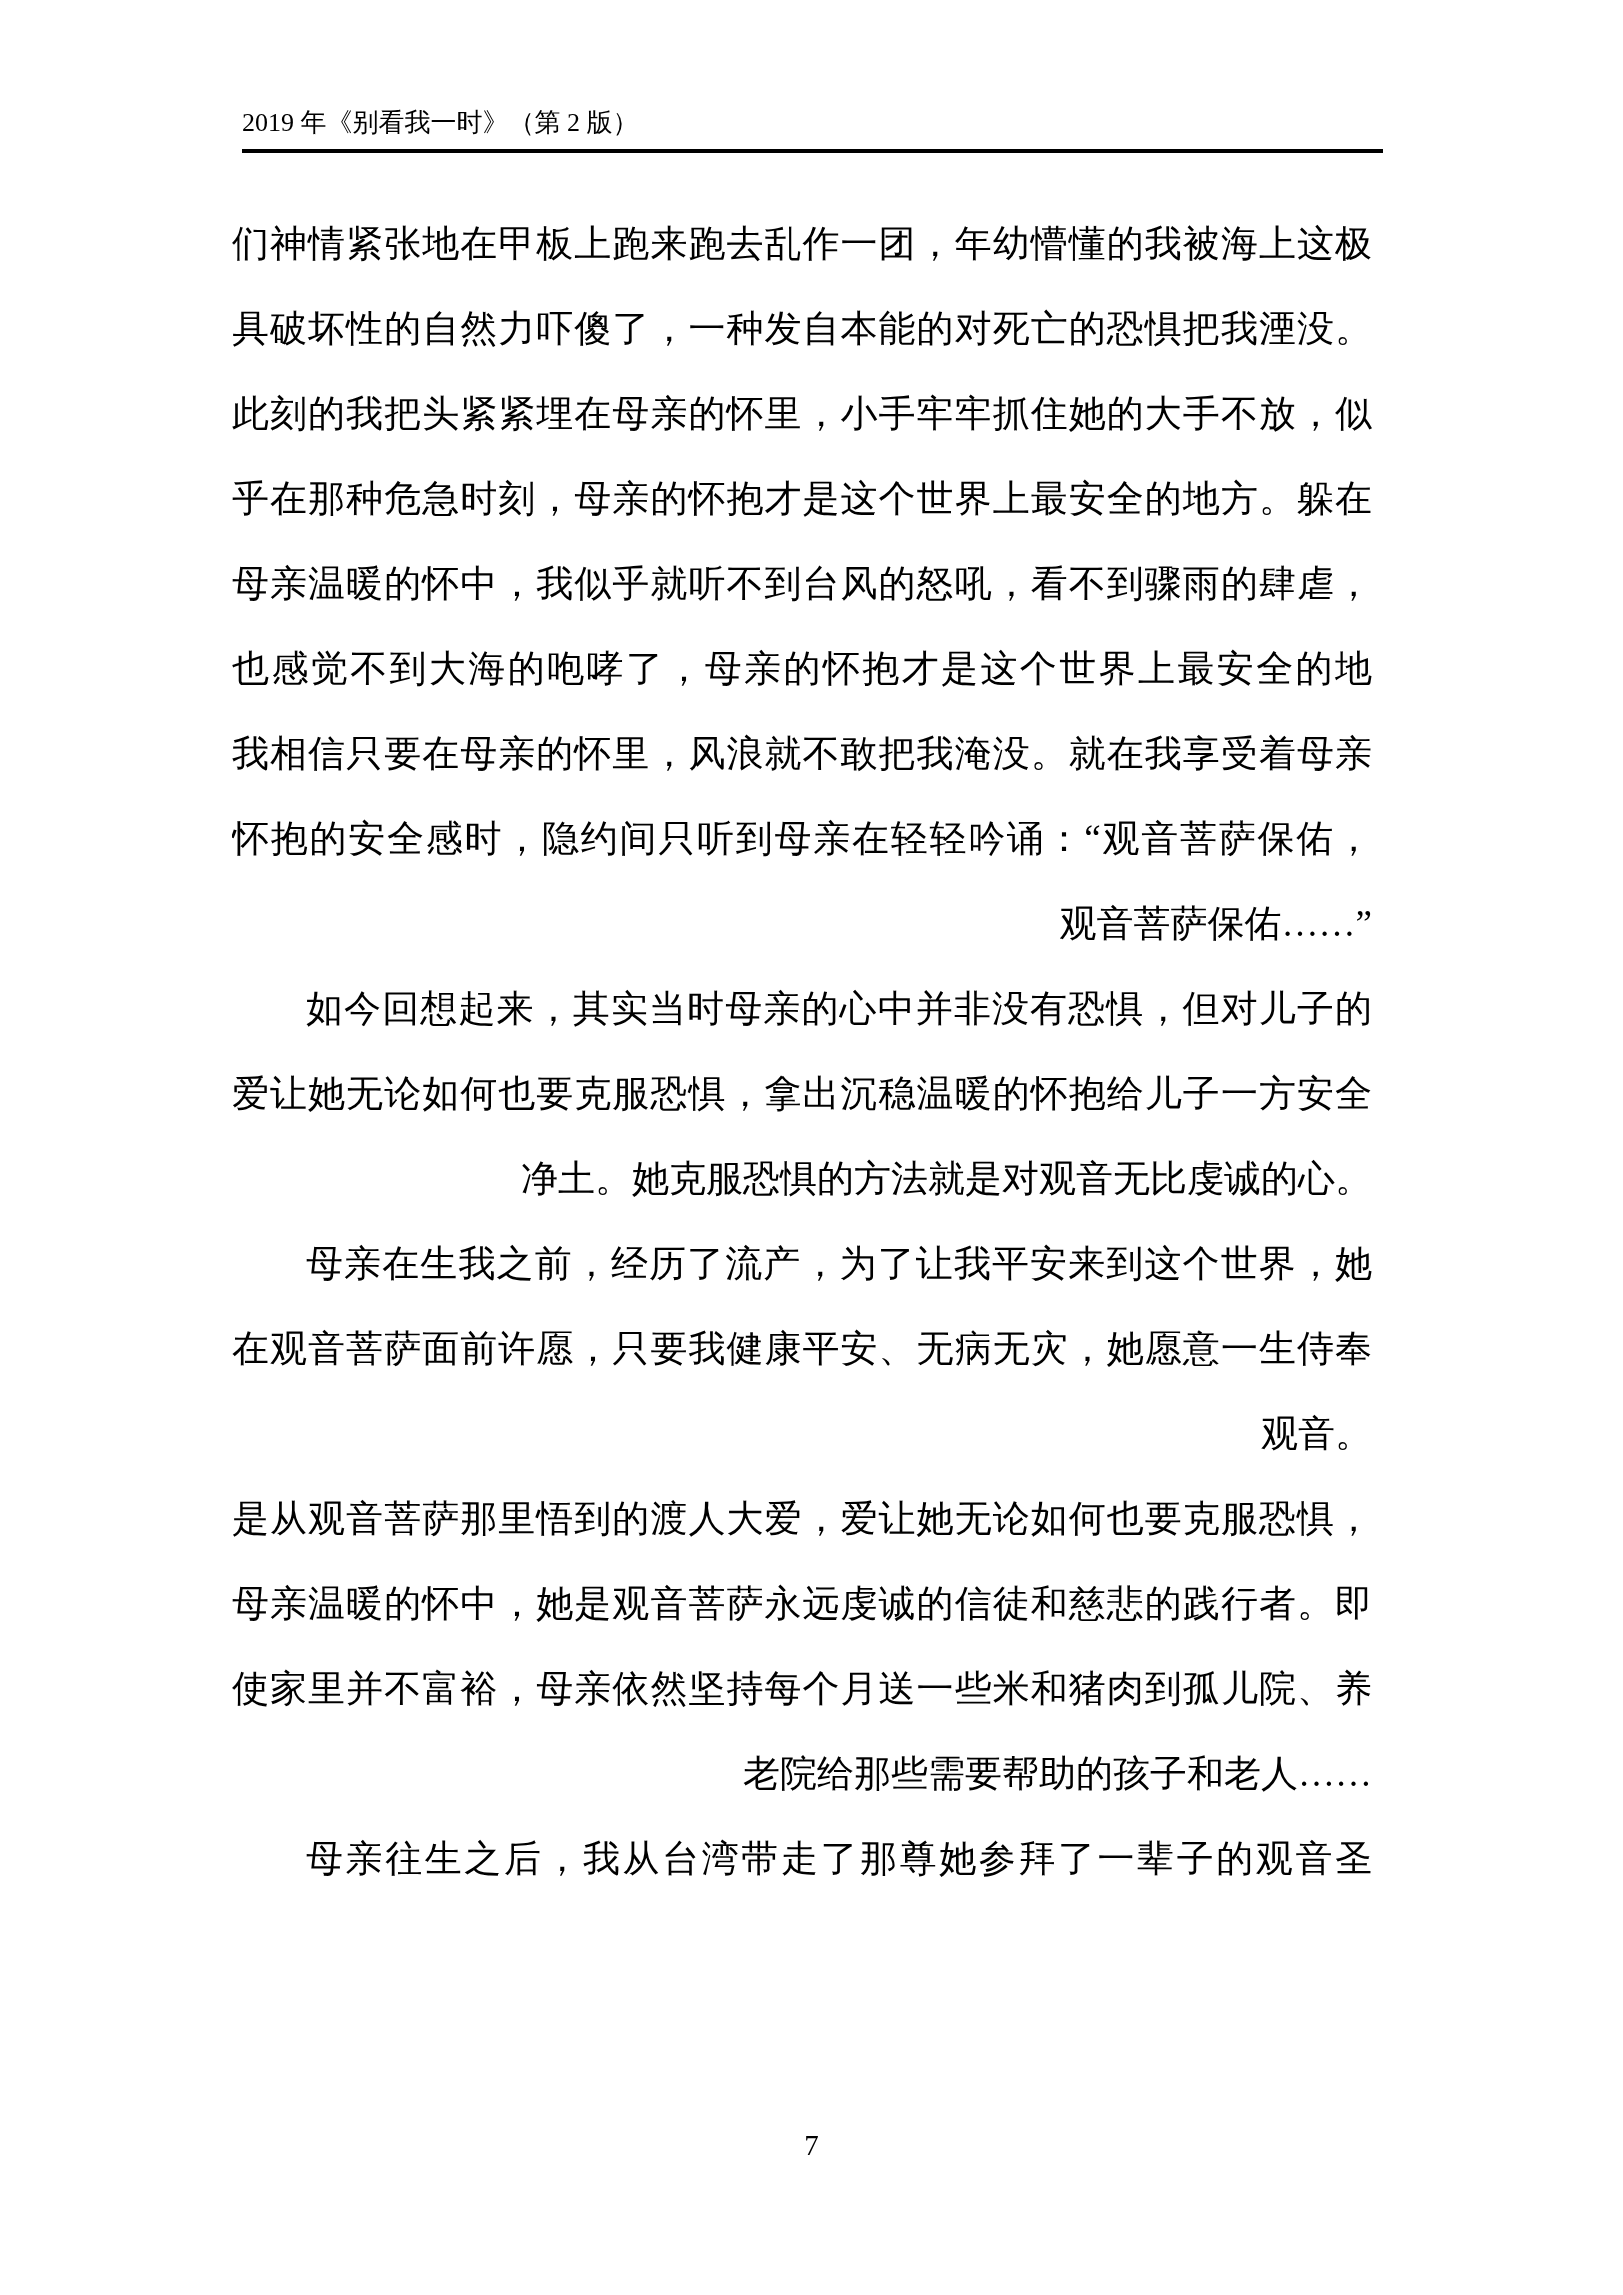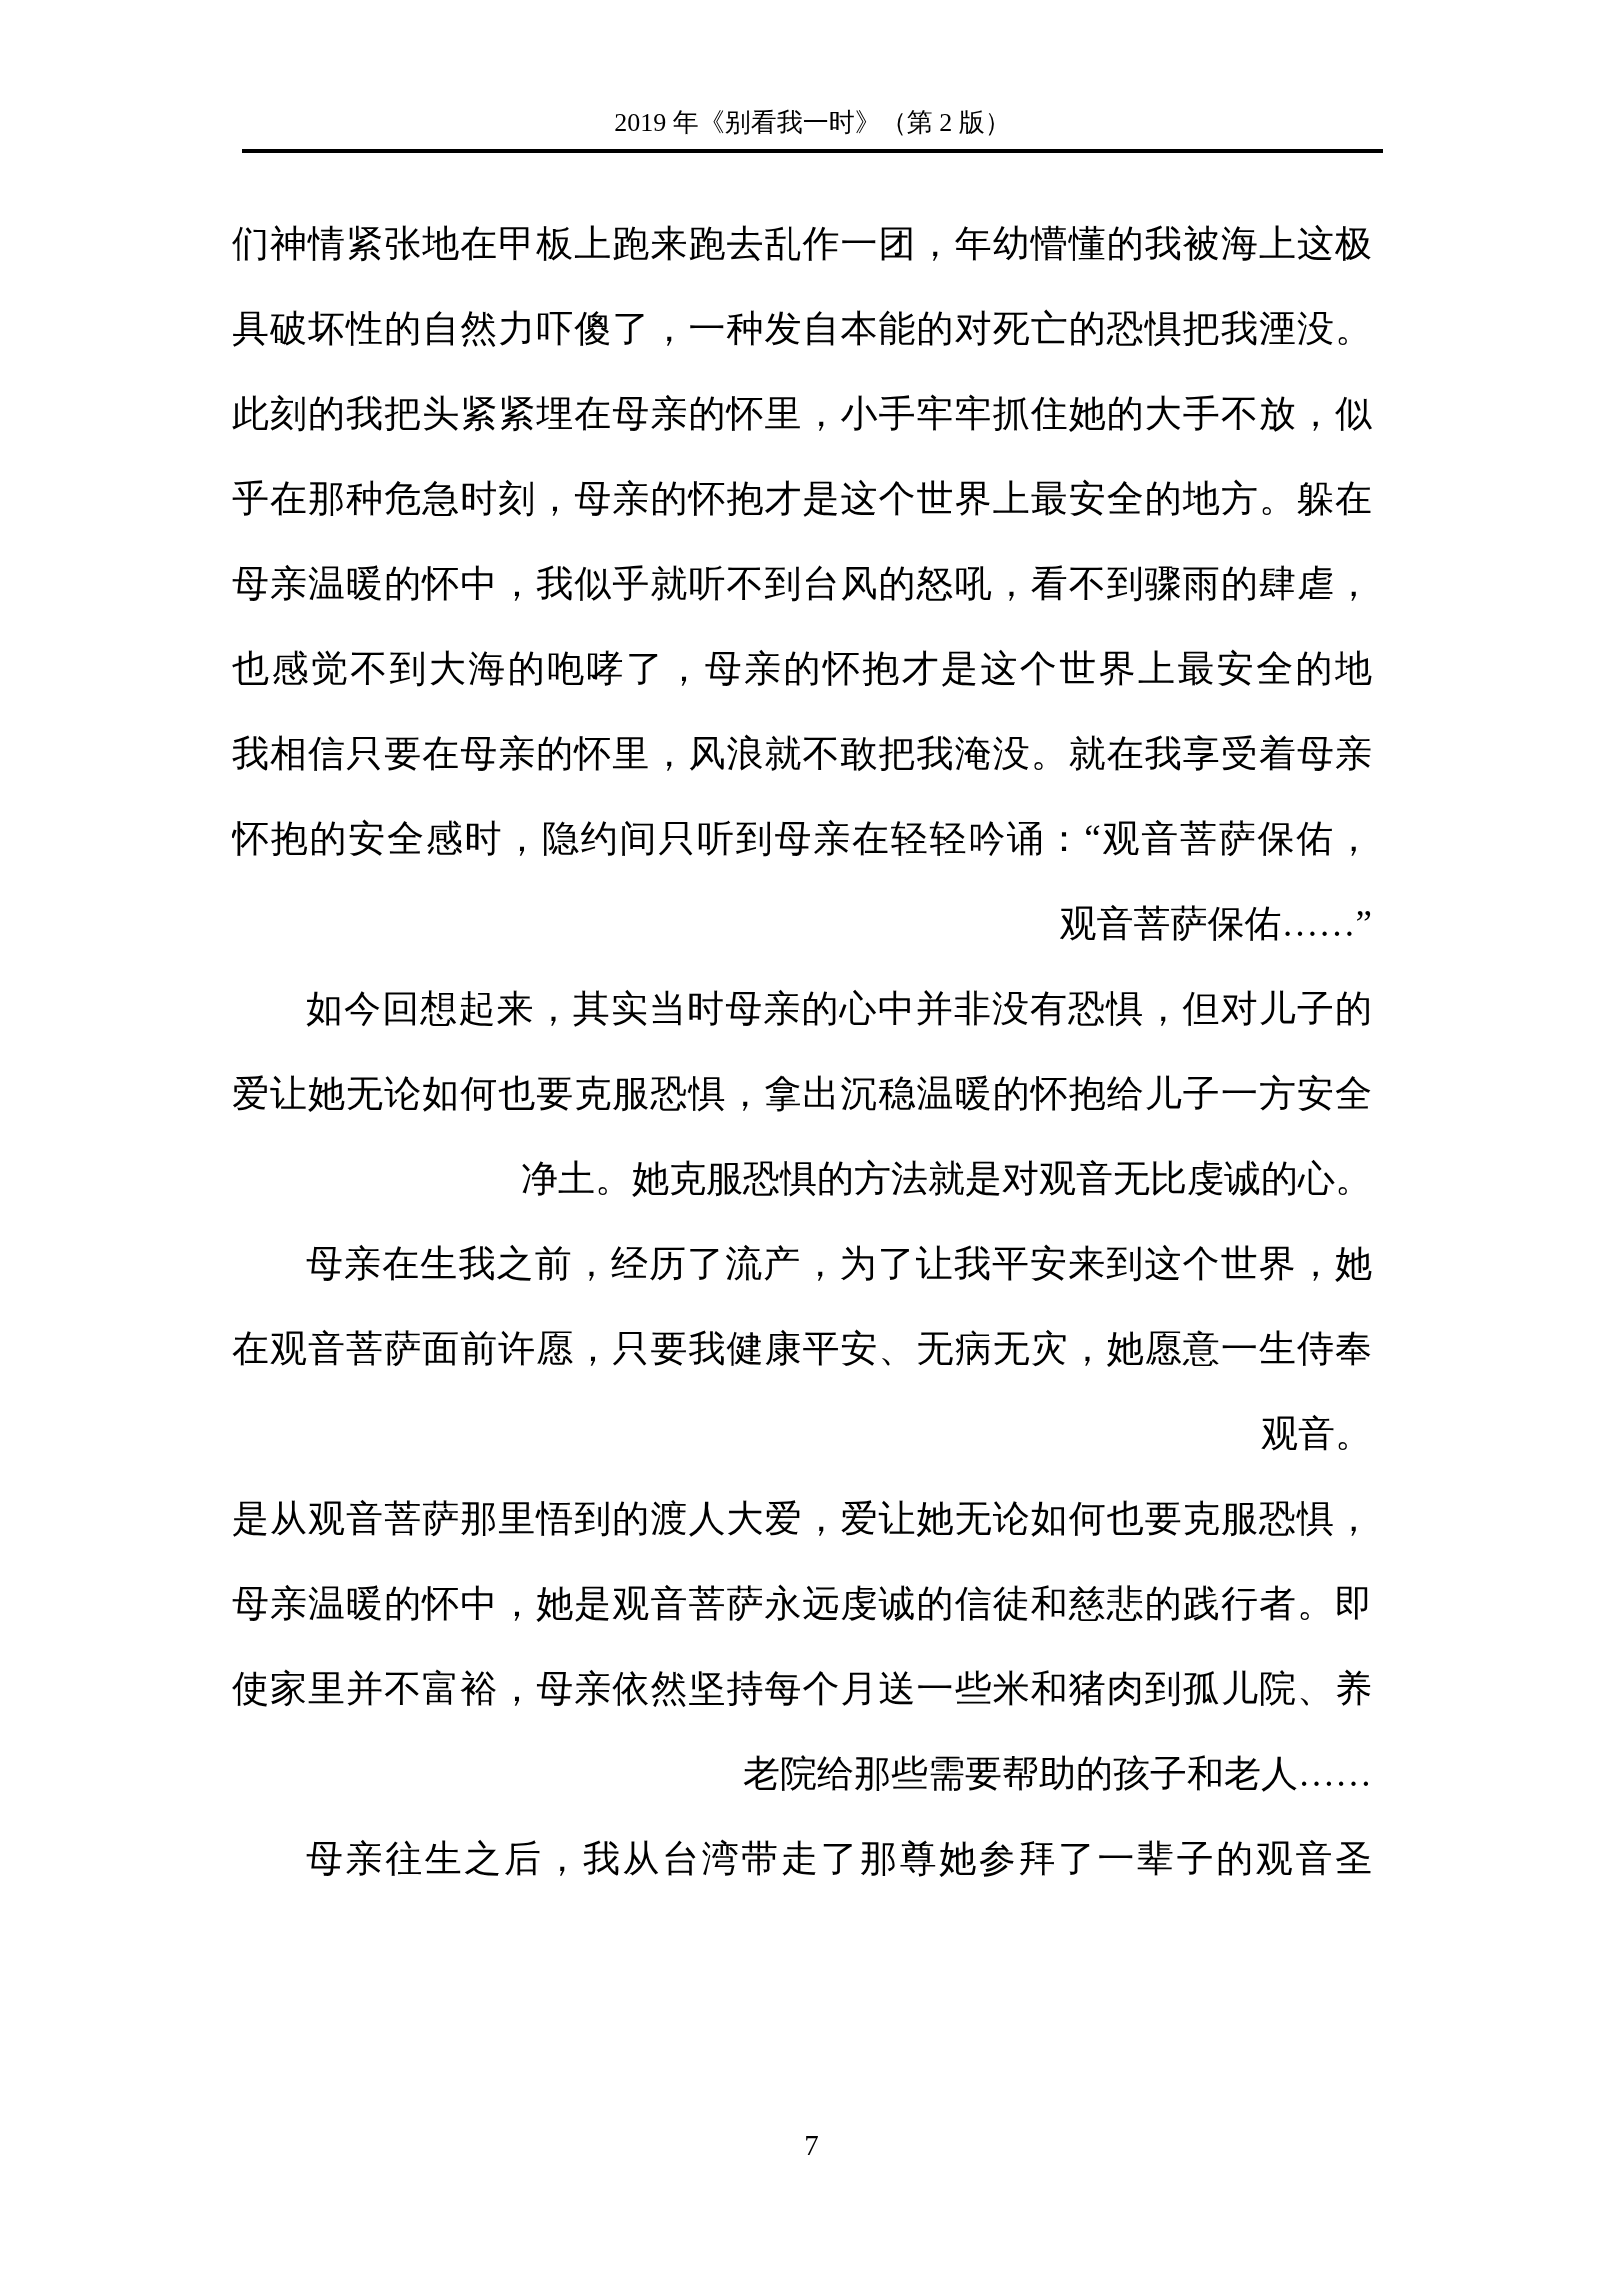--- a/index.html
+++ b/index.html
@@ -11,21 +11,21 @@
     position: relative;
     color: #000000;
     font-family: "Liberation Serif", "DejaVu Serif", serif;
     overflow: hidden;
   }
   .header-title {
     position: absolute;
     top: 106px;
     left: 242px;
     width: 1141px;
-    text-align: center;
+    text-align: left;
     font-size: 26px;
     line-height: 34px;
     white-space: nowrap;
   }
   .header-rule {
     position: absolute;
     top: 149px;
     left: 242px;
     width: 1141px;
     height: 4.1px;

